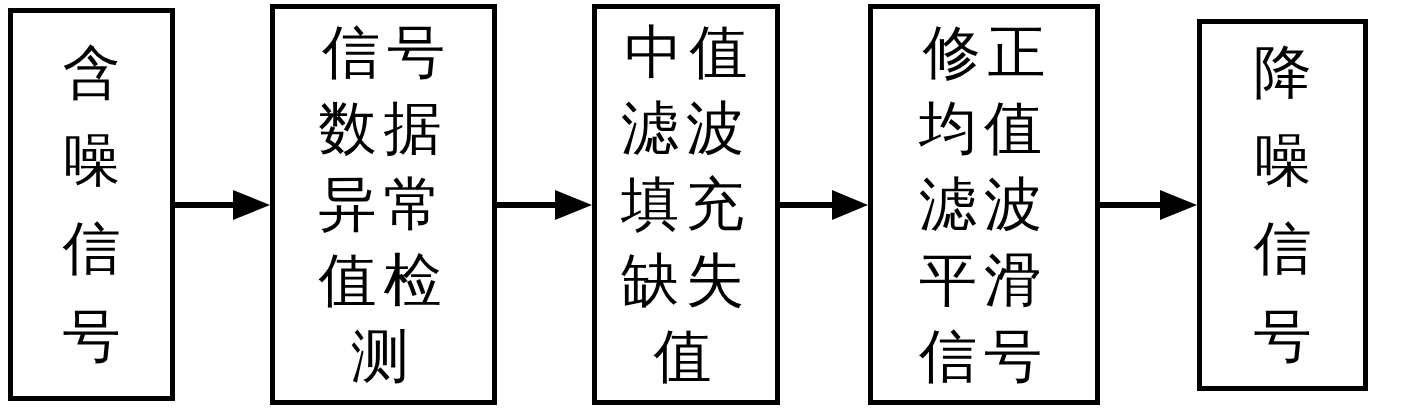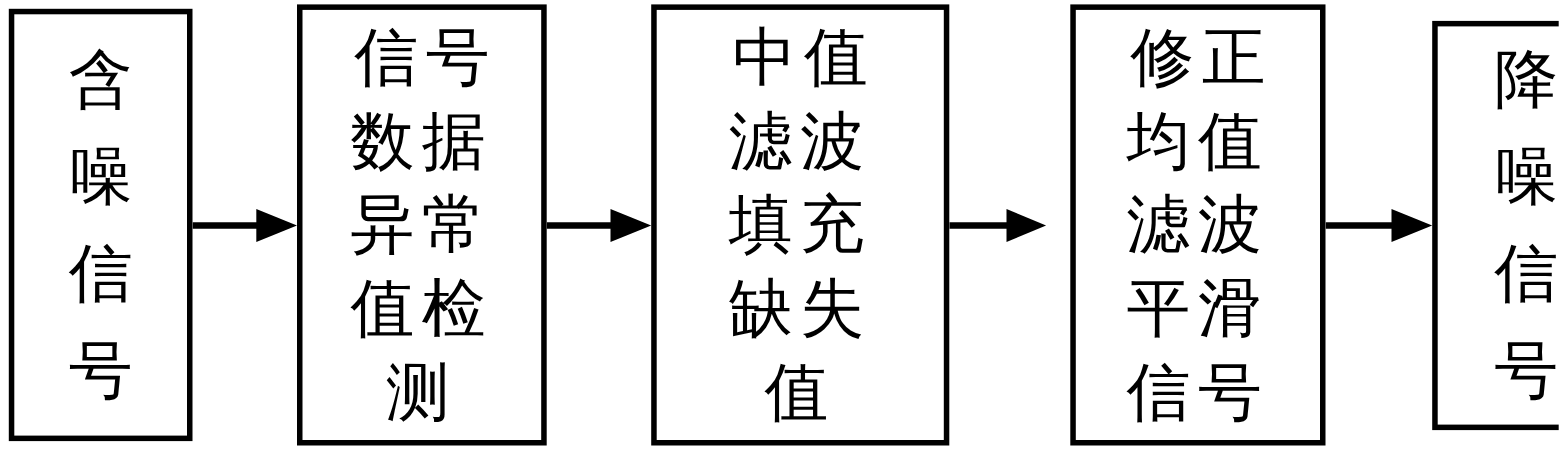--- a/index.html
+++ b/index.html
@@ -36,22 +36,22 @@
       letter-spacing: 0.12em;
       text-indent: 0.12em;
     }
     
     .rows5 .box-text { line-height: 76px; font-family: Liberation Serif, serif; }
     
     .vert .box-text  { line-height: 88px; letter-spacing: 0; text-indent: 0; }
 
     .b1 { width: 167px; height: 393px; margin-left: 8px; }
     .b2 { width: 227px; height: 401px; }
-    .b3 { width: 271px; height: 401px; }
-    .b4 { width: 232px; height: 401px; margin-left: 22px; }
+    .b3 { width: 188px; height: 401px; }
+    .b4 { width: 232px; height: 401px; }
     .b5 { width: 171px; height: 372px; }
 
     .arrow {
       flex: 0 0 auto;
       display: block;
     }
     .a1 { width: 95px; }
     .a2 { width: 95px; }
     .a3 { width: 88px; }
     .a4 { width: 97px; }

